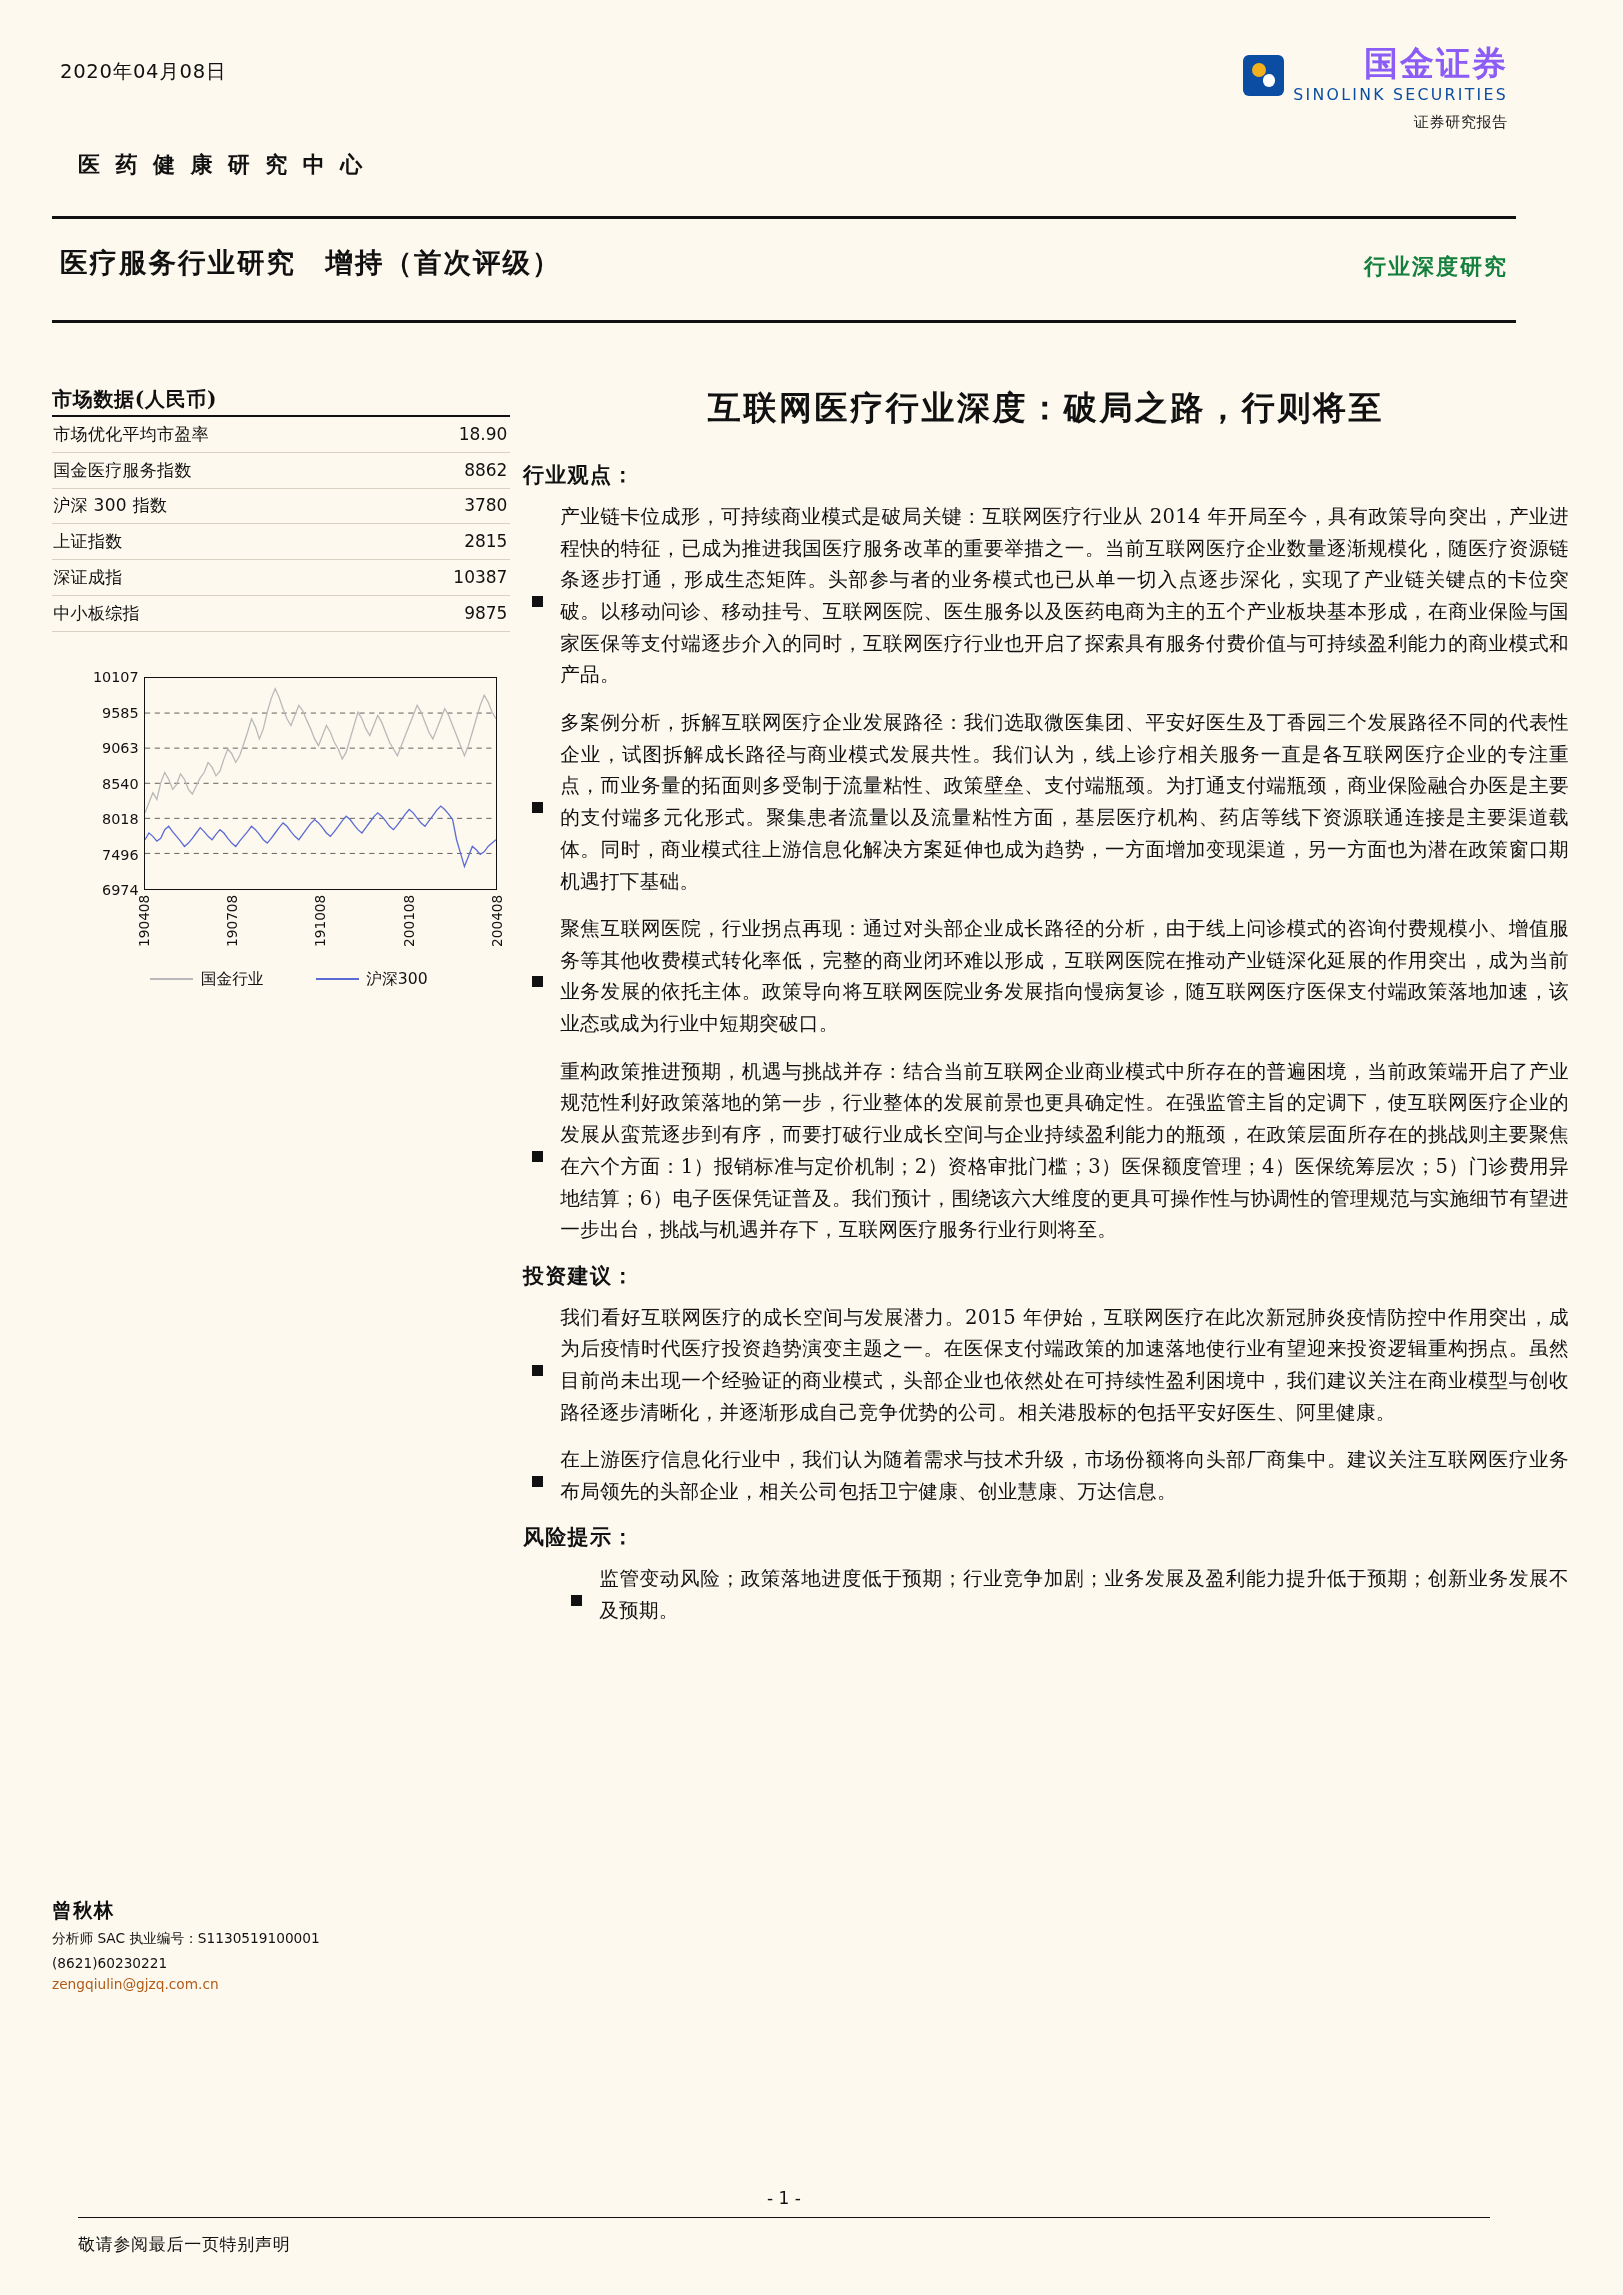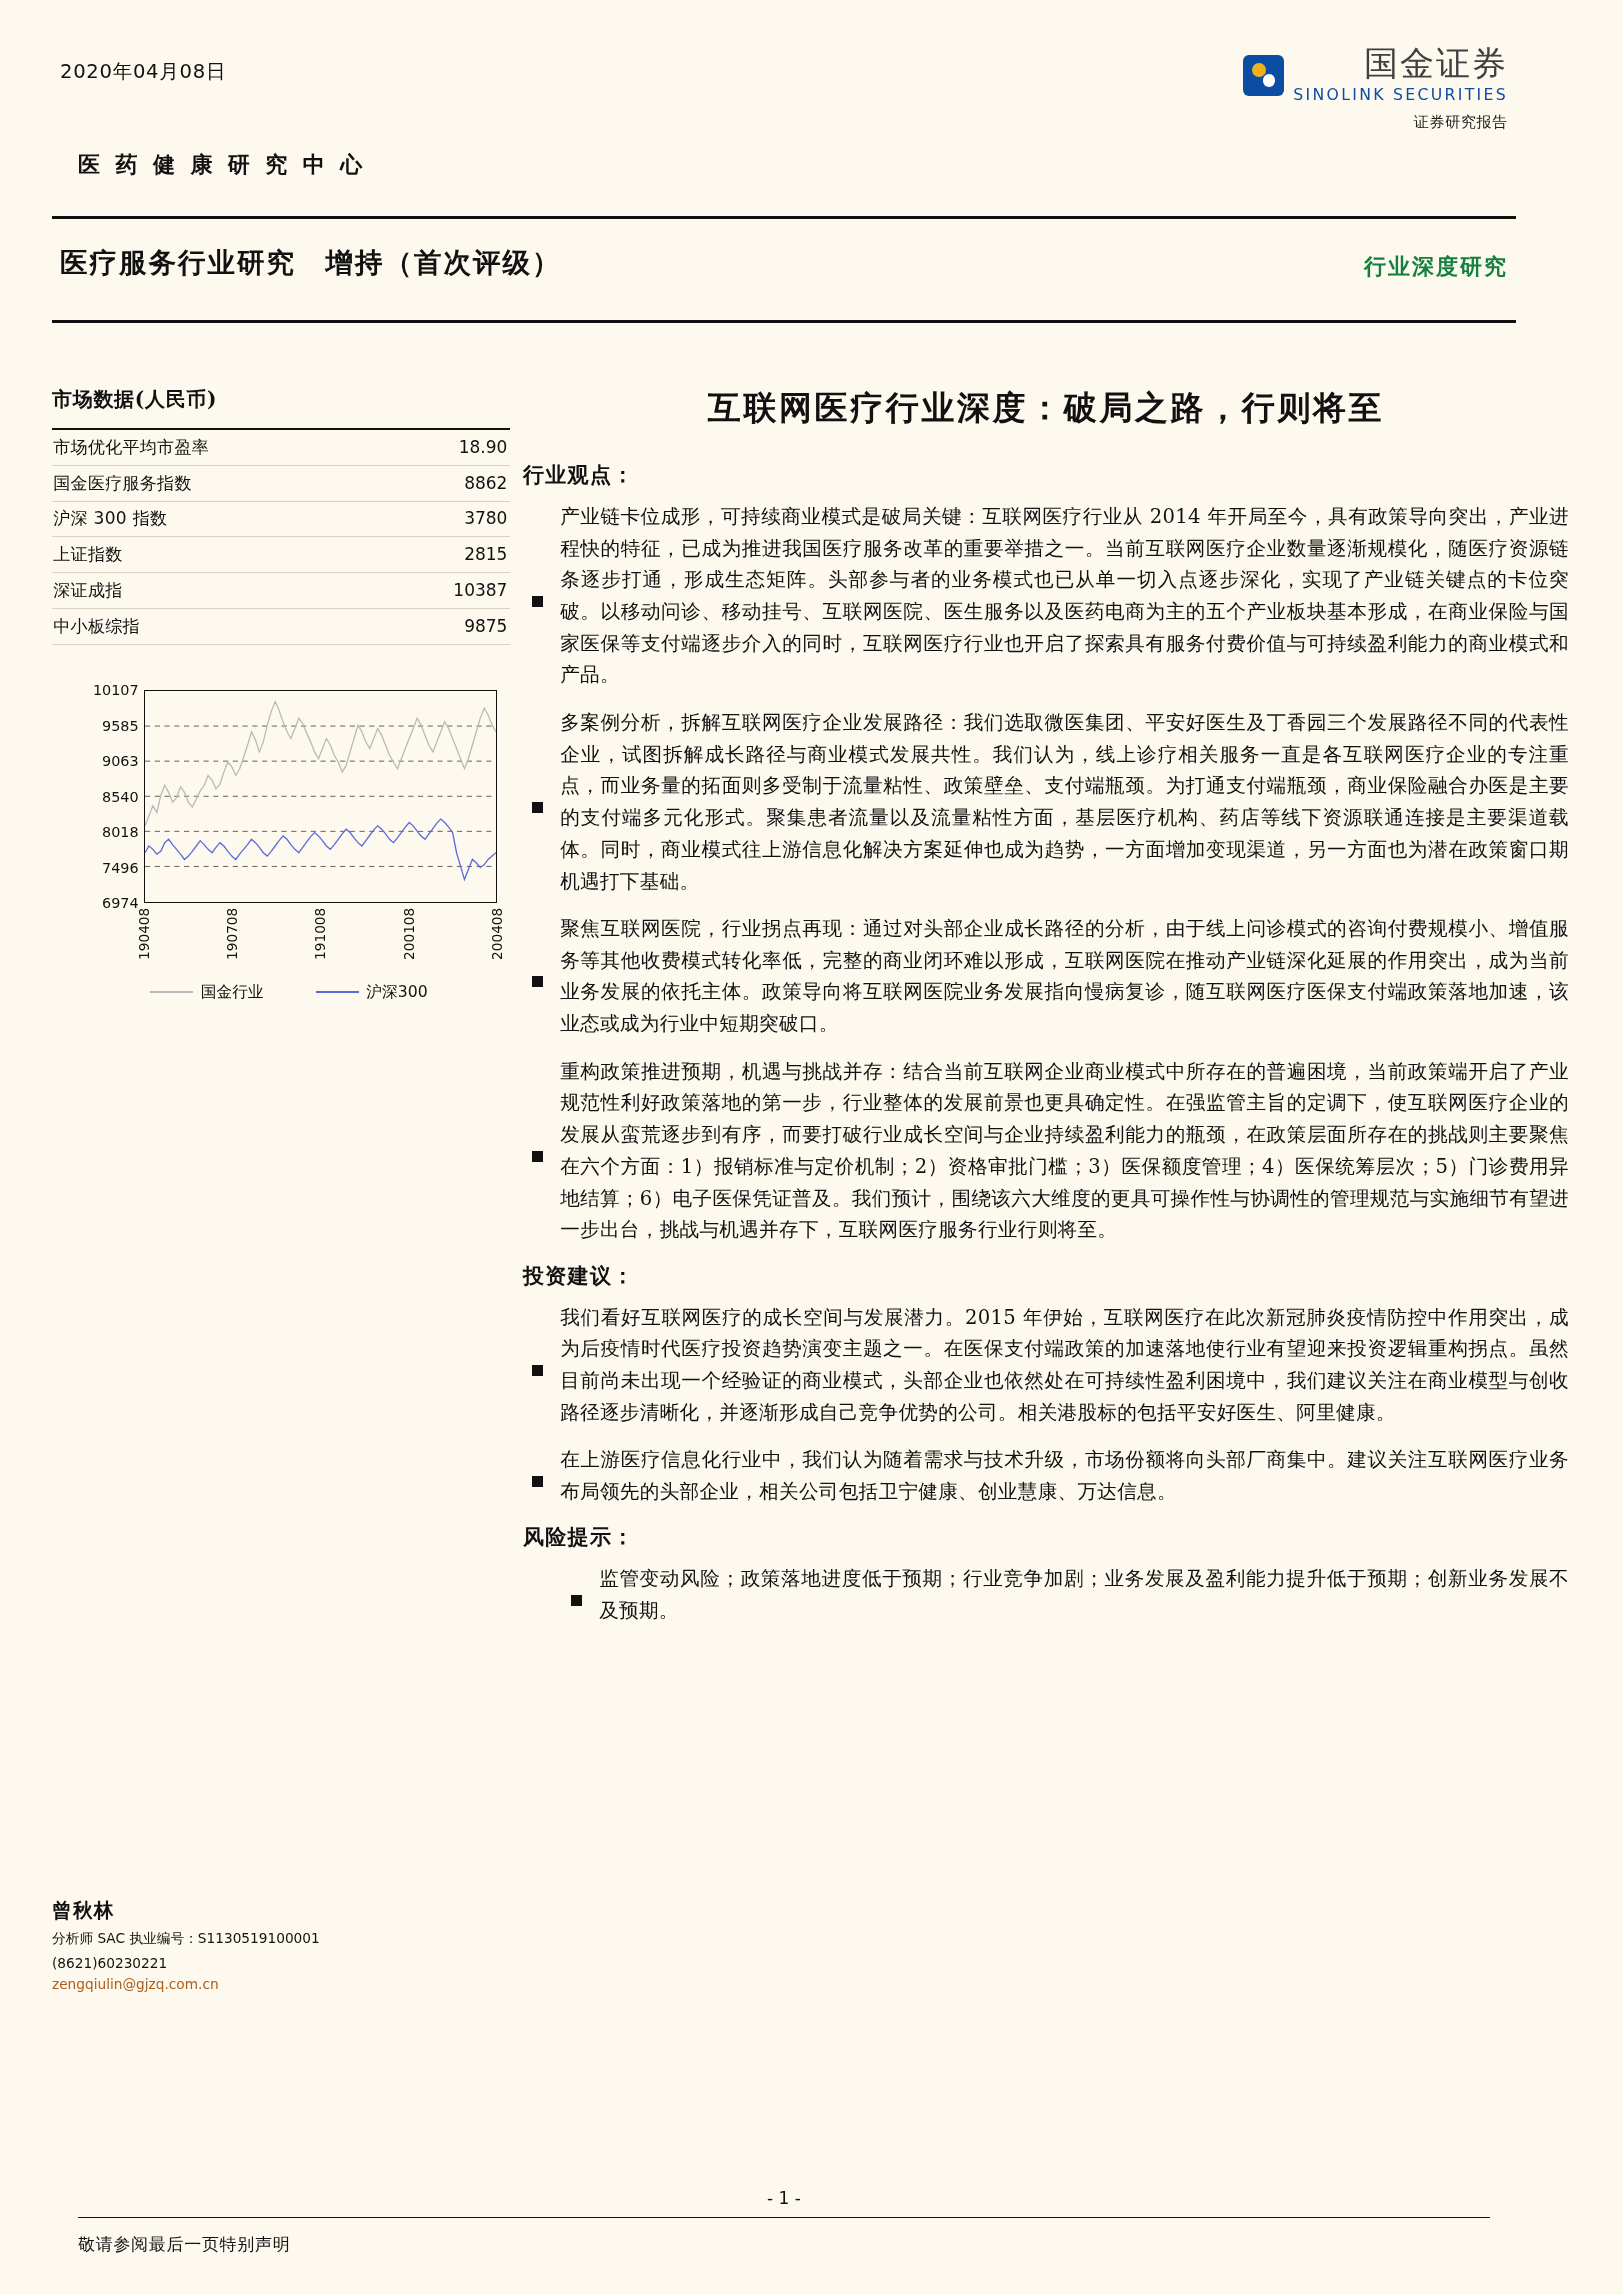--- a/index.html
+++ b/index.html
@@ -27,21 +27,21 @@
     position:relative;flex:none;
   }
   .logo-mark:before{
     content:"";position:absolute;left:8.5px;top:8.5px;width:14.4px;height:14.4px;
     border-radius:50%;background:#f2b01e;
   }
   .logo-mark:after{
     content:"";position:absolute;left:19.6px;top:19.6px;width:12.4px;height:12.4px;
     border-radius:50%;background:#ffffff;
   }
-  .logo-cn{font-size:34px;font-weight:normal;color:#404040;letter-spacing:2px;line-height:1;}
+  .logo-cn{font-size:34px;font-weight:bold;color:#8b5cf6;letter-spacing:2px;line-height:1;}
   .logo-en{font-size:15.7px;color:#0b4da2;letter-spacing:2.3px;margin-top:5.2px;text-align:right;}
   .logo-sub{font-size:15px;color:#222;margin-top:9.2px;text-align:right;letter-spacing:0.7px;}
 
   .center-name{
     position:absolute;left:78px;top:150px;
     font-size:22px;font-weight:bold;letter-spacing:3.9px;color:#111;
     font-family:"DejaVu Serif","Liberation Serif",serif;
   }
 
   .rule-top{position:absolute;left:52px;right:52px;top:216px;height:2.6px;background:#111;}
@@ -55,21 +55,21 @@
   .ind-kind{
     position:absolute;right:60px;top:252px;
     font-size:22px;font-weight:bold;letter-spacing:2px;color:#15803d;
     font-family:"DejaVu Serif","Liberation Serif",serif;
   }
 
   
   .left-col{position:absolute;left:52px;top:386px;width:458px;}
   .mk-title{
     font-size:20px;font-weight:bold;letter-spacing:0.7px;color:#111;
-    border-bottom:2px solid #111;padding-bottom:15px;width:458px;
+    border-bottom:2px solid #111;padding-bottom:2px;width:458px;
     font-family:"DejaVu Serif","Liberation Serif",serif;
   }
   .mk-row{
     display:flex;justify-content:space-between;align-items:baseline;
     font-size:17px;padding:5.9px 2.6px 5.9px 1.3px;border-bottom:0.7px solid #d9d2c2;
     color:#111;
   }
   .mk-row .lbl{letter-spacing:0.3px;}
   .mk-row .val{font-family:"DejaVu Sans","Liberation Sans",sans-serif;}
 

